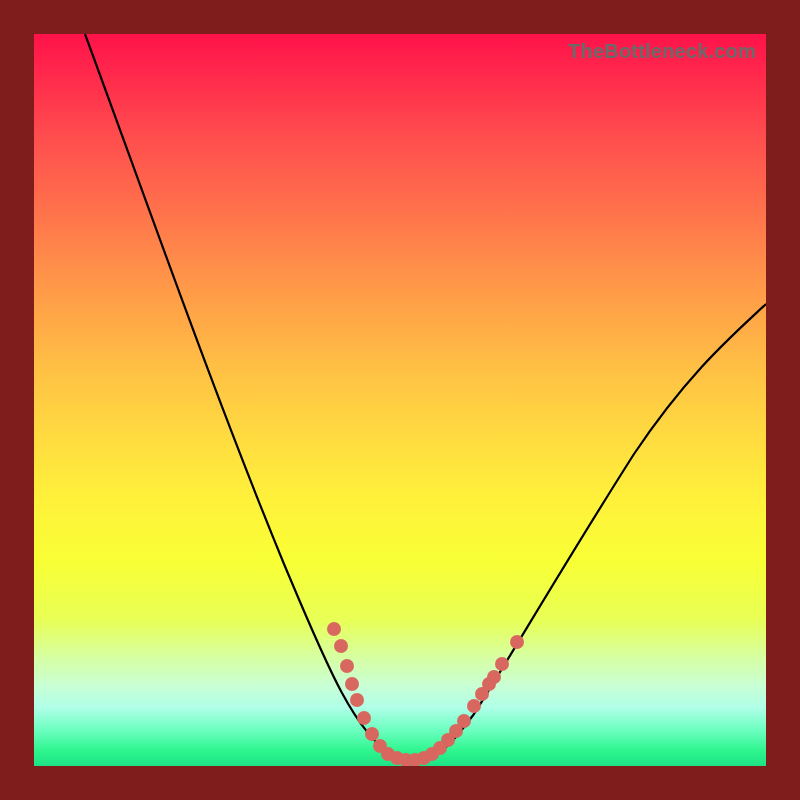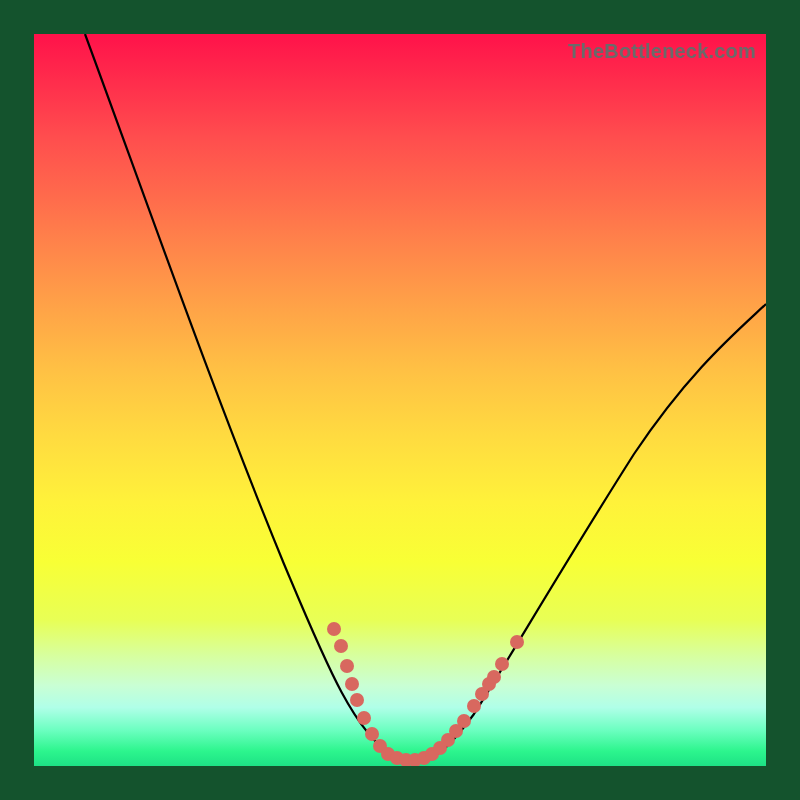--- a/index.html
+++ b/index.html
@@ -10,21 +10,21 @@
     overflow: hidden;
     background: #000;
     font-family: Arial, Helvetica, sans-serif;
   }
   .frame {
     position: absolute;
     top: 0;
     left: 0;
     width: 800px;
     height: 800px;
-    background: #14532d;
+    background: #7f1d1d;
   }
   .plot {
     position: absolute;
     top: 34px;
     left: 34px;
     width: 732px;
     height: 732px;
     
     background: linear-gradient(to bottom,
       #ff124a 0%,

